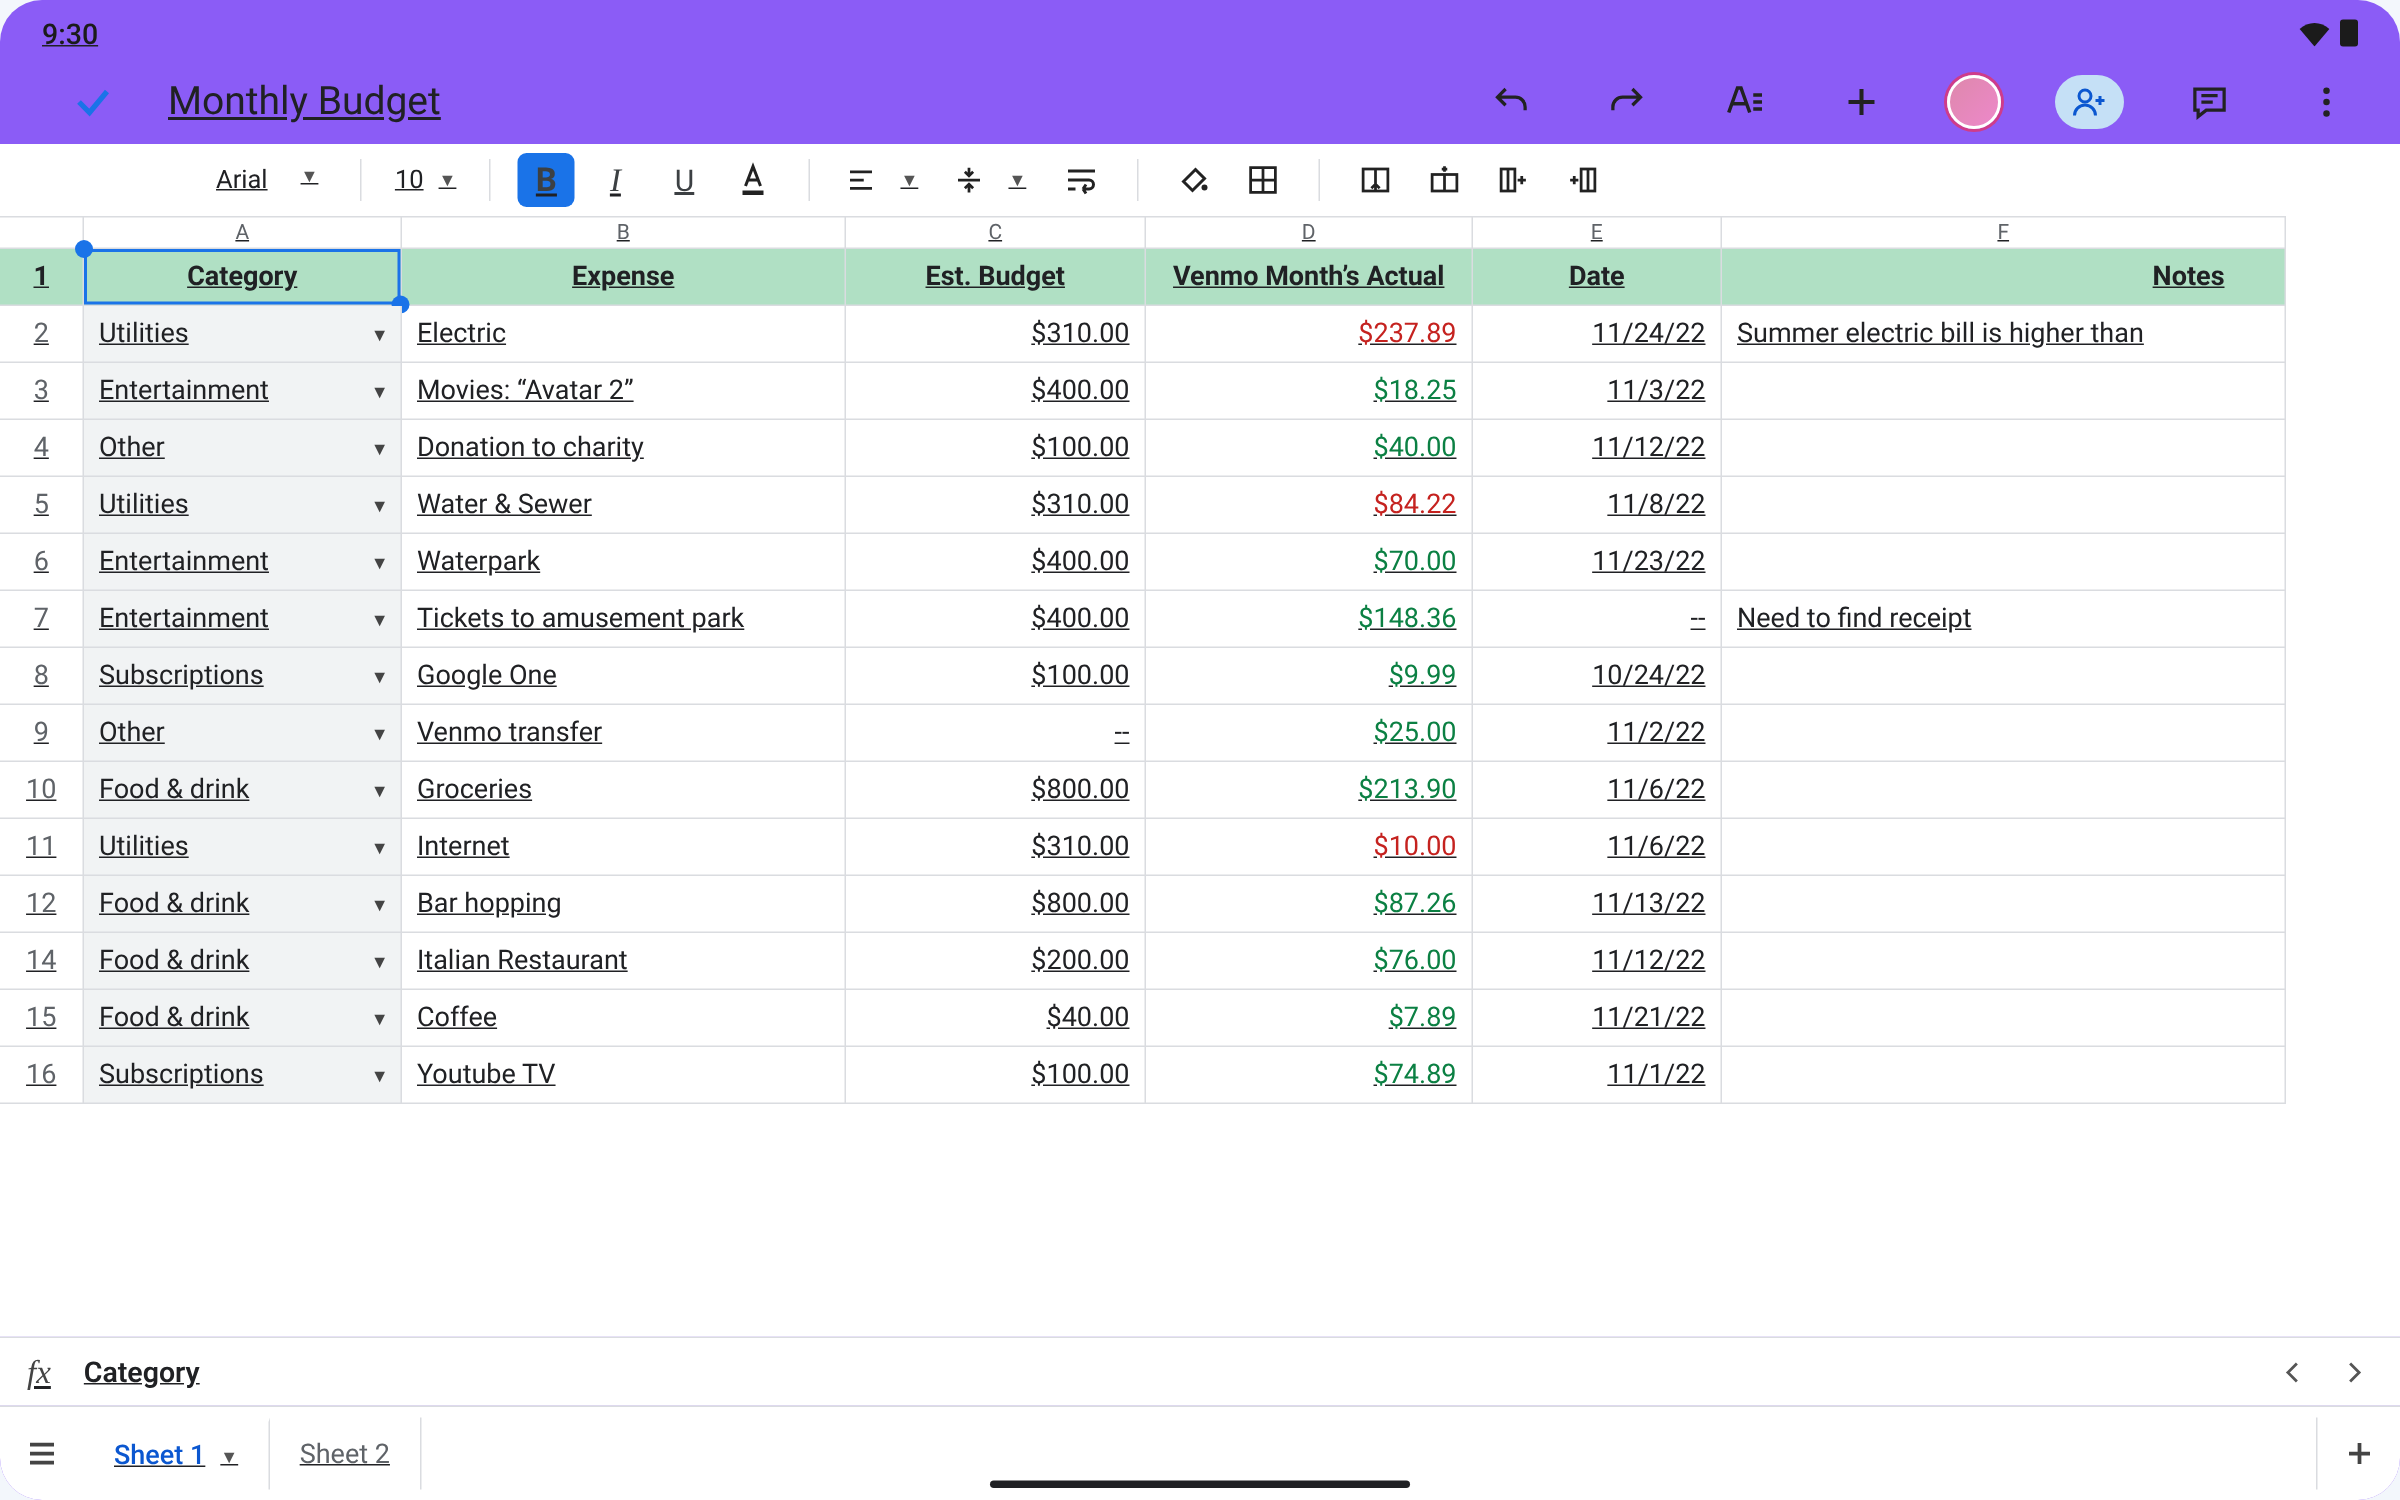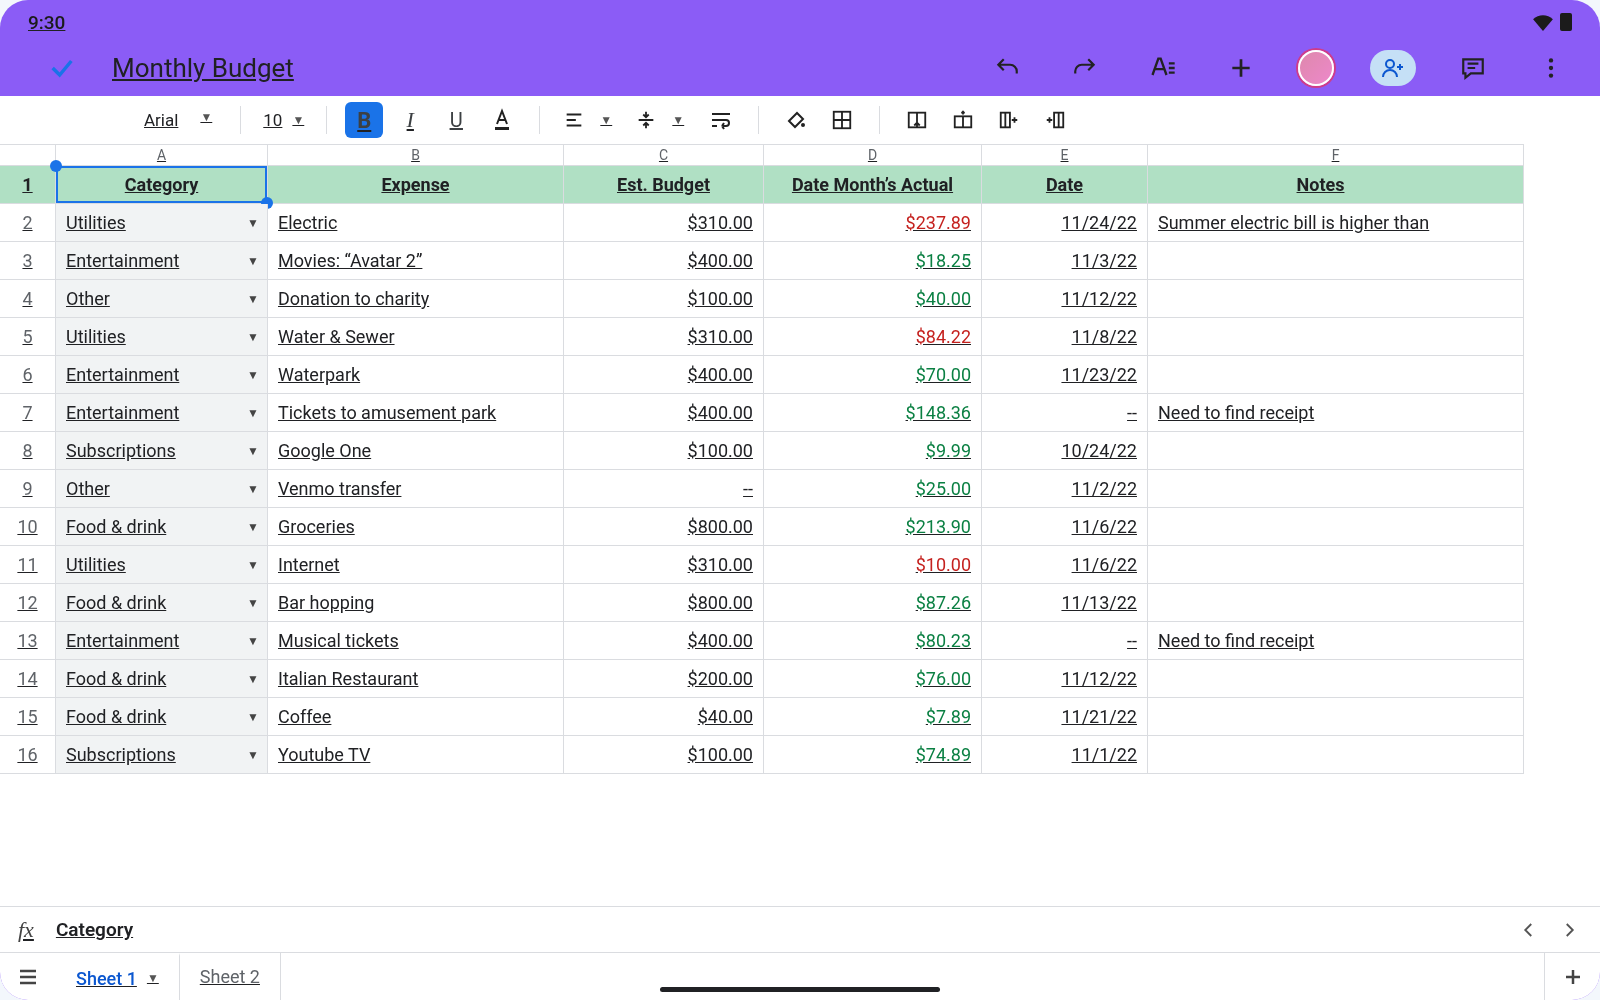--- a/index.html
+++ b/index.html
@@ -65,21 +65,21 @@
   .cE{width:166px;}
   .cF{width:376px;}
 
   
   .fxbar{height:46px;background:#fff;border-top:1px solid #dadce0;display:flex;align-items:center;padding:0 18px;gap:22px;}
   .fxbar .fx{font-style:italic;font-family:'Times New Roman',serif;font-size:22px;color:#444;}
   .fxval{font-size:19px;font-weight:600;}
   .fxbar .nav{margin-left:auto;display:flex;gap:22px;color:#555;padding-right:4px;}
 
   
-  .sheetbar{height:48px;background:#fff;display:flex;align-items:center;border-top:1px solid #dadce0;}
+  .sheetbar{height:63px;background:#fff;display:flex;align-items:center;border-top:1px solid #dadce0;}
   .sheetmenu{width:56px;display:flex;align-items:center;justify-content:center;}
   .tab{height:48px;padding:0 20px;display:flex;align-items:center;gap:10px;font-size:18px;color:#5f6368;border-right:1px solid #dadce0;cursor:pointer;}
   .tab.active{color:#0b57d0;font-weight:500;border-top:3px solid transparent;}
   .sheetbar .add{margin-left:auto;width:56px;display:flex;align-items:center;justify-content:center;border-left:1px solid #dadce0;height:48px;}
 
   .homebar{position:absolute;bottom:8px;left:50%;transform:translateX(-50%);width:280px;height:5px;background:#202124;border-radius:3px;}
 </style>
 </head>
 <body>
 
@@ -268,23 +268,23 @@
           <th>E</th>
           <th>F</th>
         </tr>
       </thead>
       <tbody id="gridbody">
           <tr class="hdr">
             <td class="rownum">1</td>
             <td class="sel"><span>Category</span><div class="selbox"></div><div class="handle h-tl"></div><div class="handle h-br"></div></td>
             <td>Expense</td>
             <td>Est. Budget</td>
-            <td>Date Month’s Actual</td>
+            <td>Venmo Month’s Actual</td>
             <td>Date</td>
-            <td style="padding-right:40px">Notes</td>
+            <td style="text-align:right;padding-right:40px">Notes</td>
           </tr>
           <tr>
             <td class="rownum">2</td>
             <td class="catcell left">Utilities<span class="catdrop">▼</span></td>
             <td class="left">Electric</td>
             <td class="num">$310.00</td>
             <td class="num neg">$237.89</td>
             <td class="num">11/24/22</td>
             <td class="notes">Summer electric bill is higher than</td>
           </tr>
@@ -372,29 +372,20 @@
           <tr>
             <td class="rownum">12</td>
             <td class="catcell left">Food &amp; drink<span class="catdrop">▼</span></td>
             <td class="left">Bar hopping</td>
             <td class="num">$800.00</td>
             <td class="num pos">$87.26</td>
             <td class="num">11/13/22</td>
             <td class="notes"></td>
           </tr>
           <tr>
-            <td class="rownum">13</td>
-            <td class="catcell left">Entertainment<span class="catdrop">▼</span></td>
-            <td class="left">Musical tickets</td>
-            <td class="num">$400.00</td>
-            <td class="num pos">$80.23</td>
-            <td class="num">--</td>
-            <td class="notes">Need to find receipt</td>
-          </tr>
-          <tr>
             <td class="rownum">14</td>
             <td class="catcell left">Food &amp; drink<span class="catdrop">▼</span></td>
             <td class="left">Italian Restaurant</td>
             <td class="num">$200.00</td>
             <td class="num pos">$76.00</td>
             <td class="num">11/12/22</td>
             <td class="notes"></td>
           </tr>
           <tr>
             <td class="rownum">15</td>

